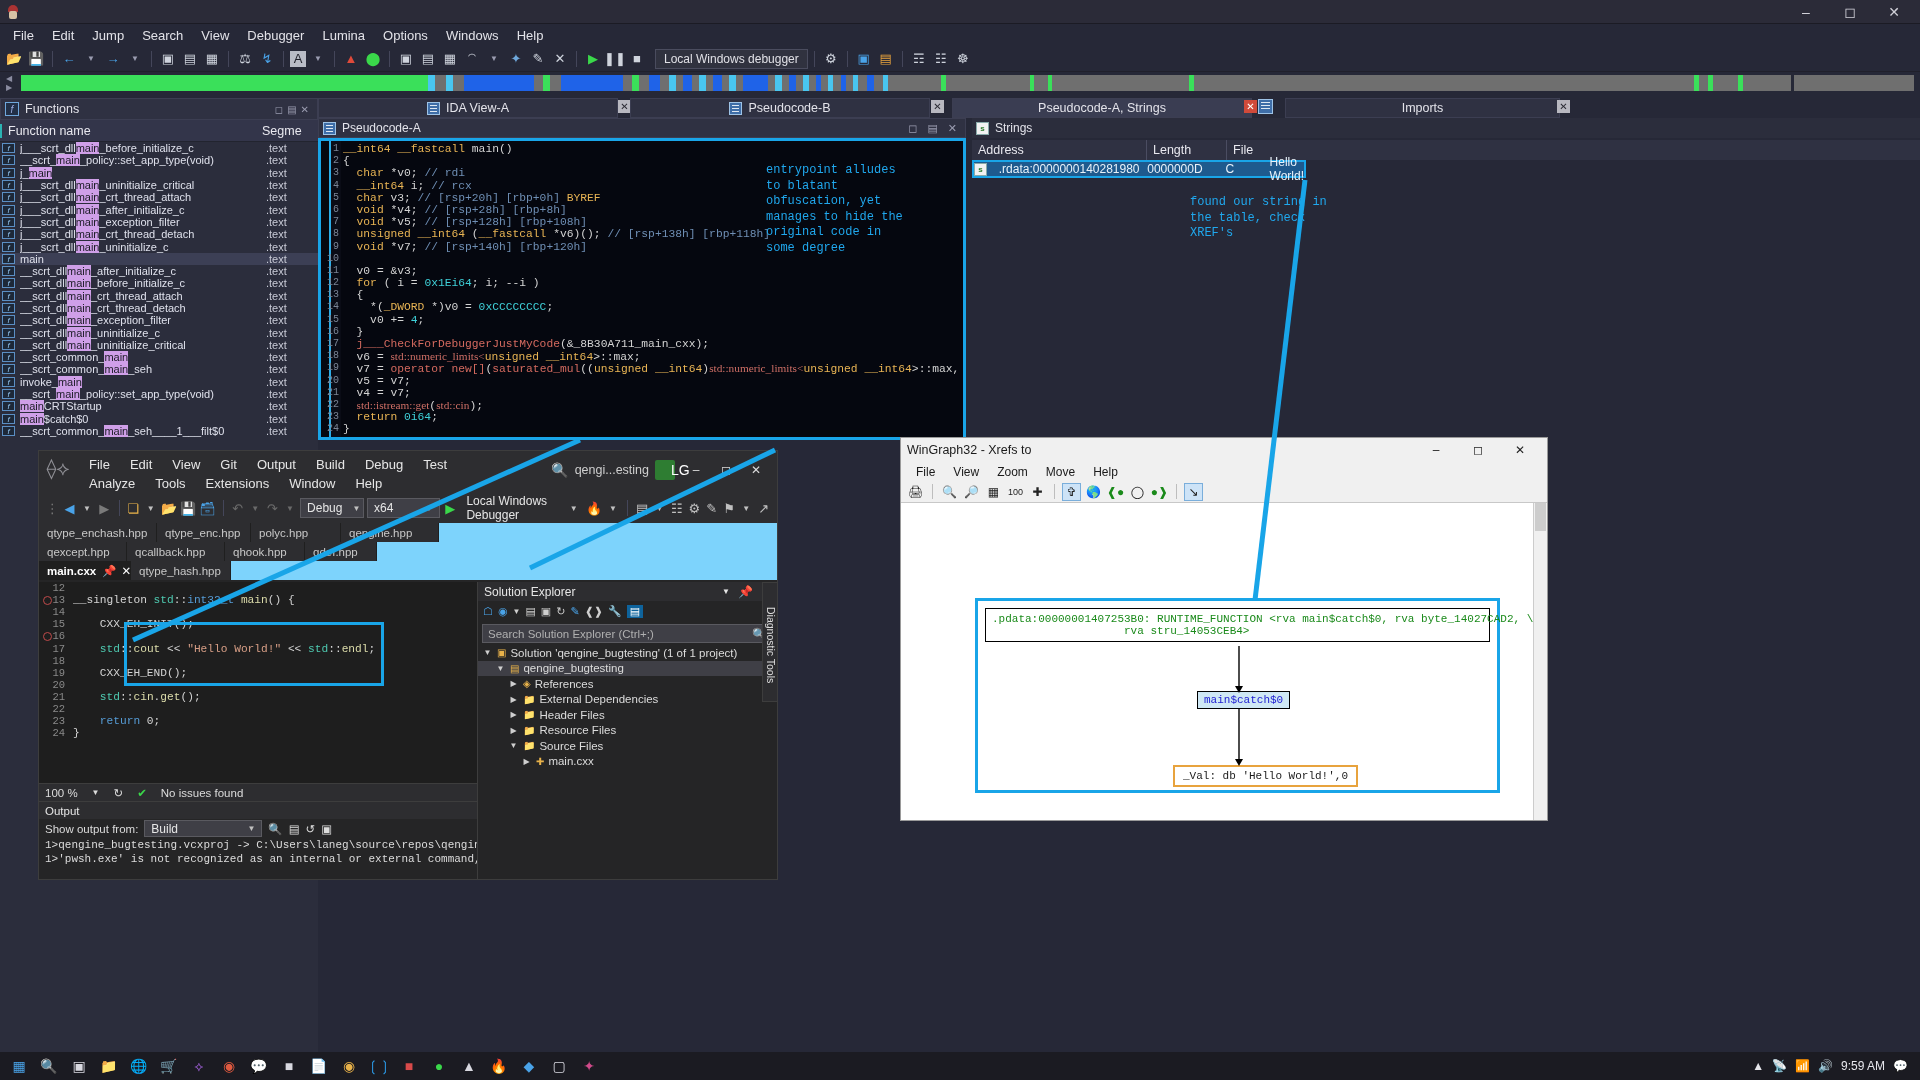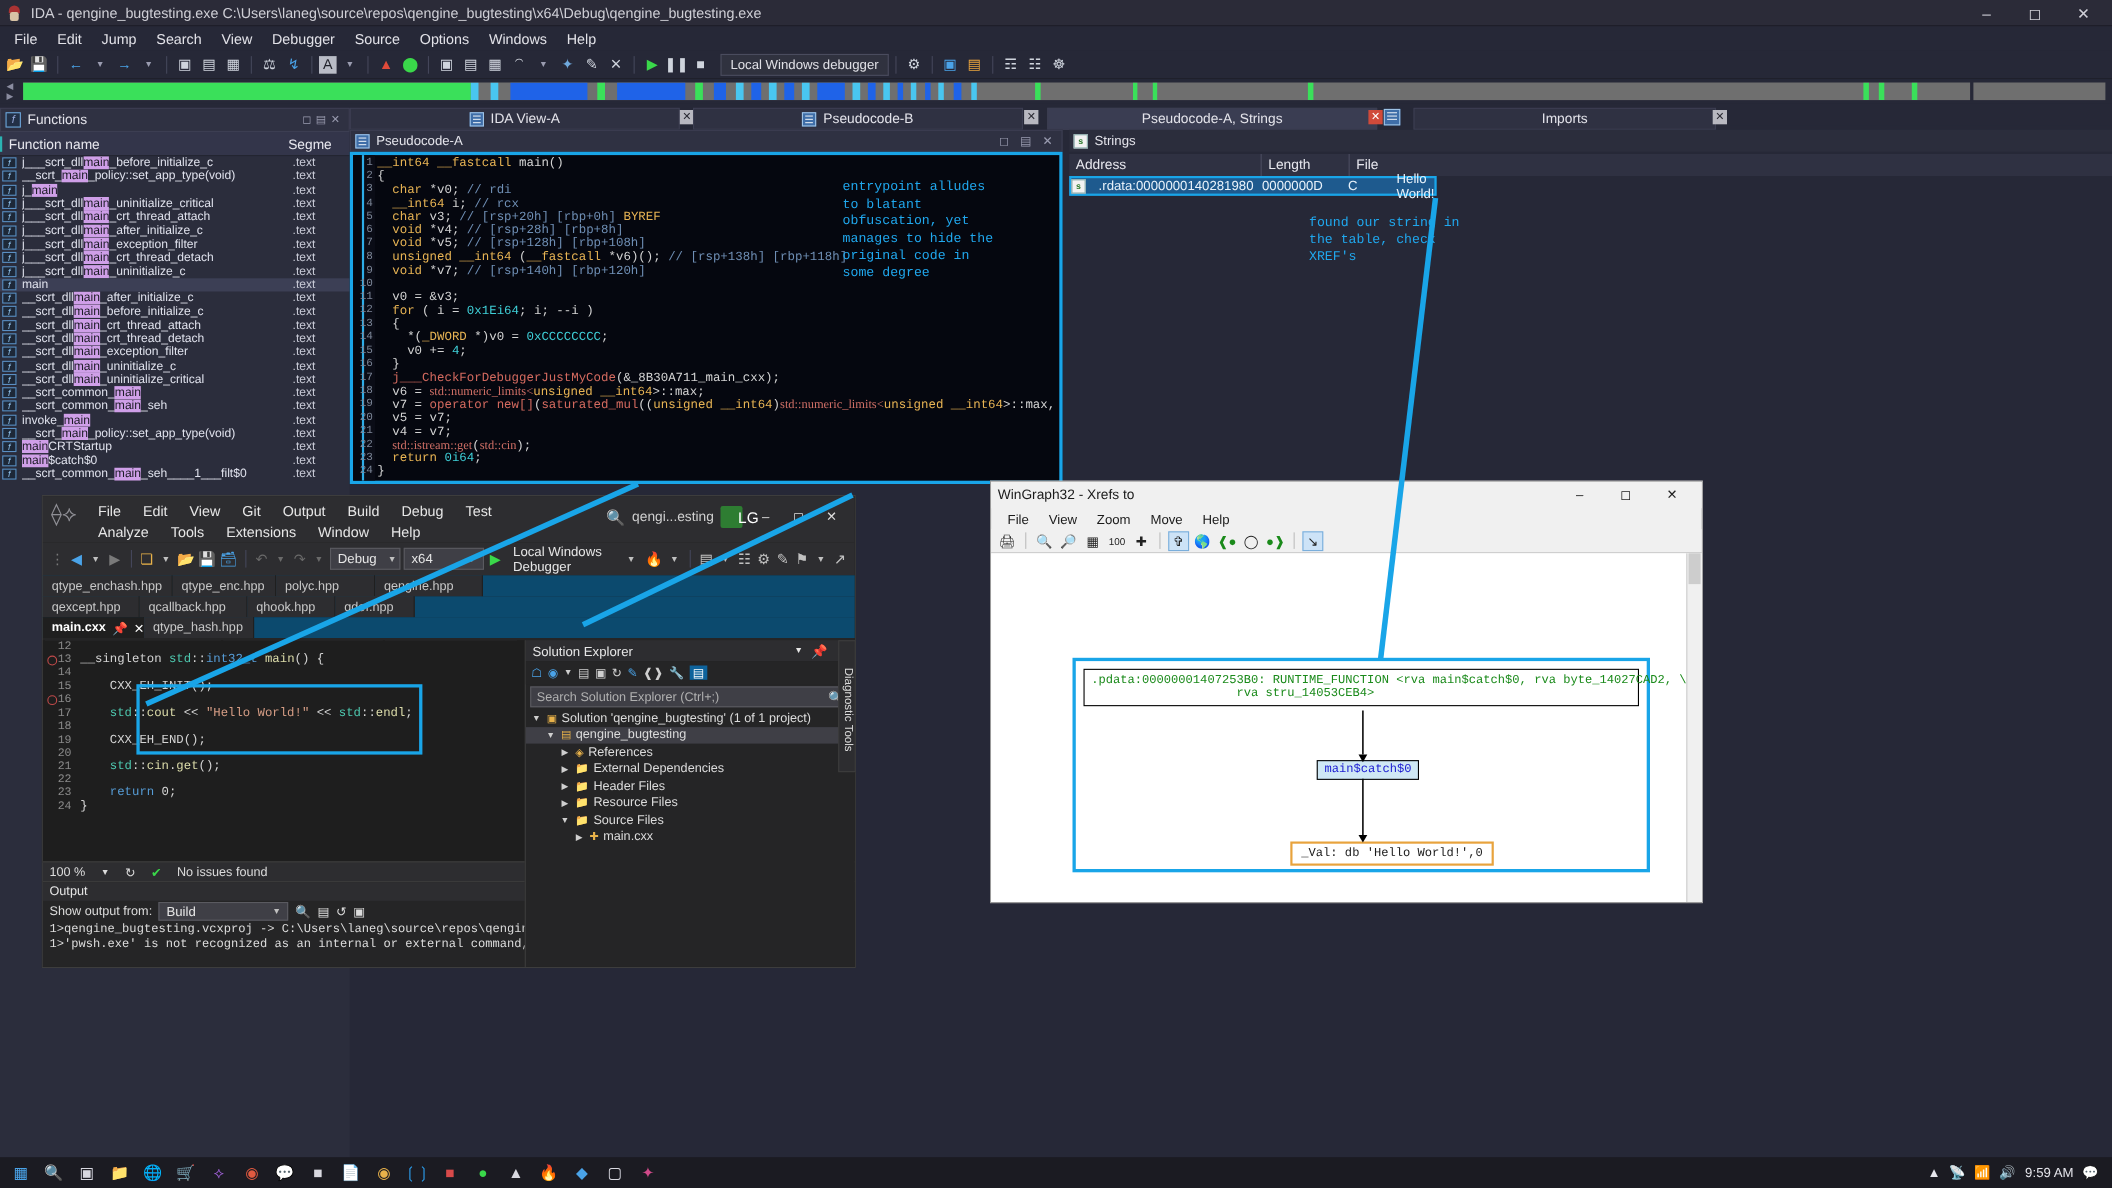--- a/index.html
+++ b/index.html
@@ -116,21 +116,21 @@
   .vsAvatar { width:20px;height:20px;background:#2e7d32;color:#fff;font-size:14px;text-align:center;
               line-height:20px;border-radius:2px;padding-left:16px; }
   .vsWinBtns { display:flex; }
   .vsWinBtns div { width:30px;height:22px;text-align:center;line-height:22px;color:#dcdcdc;font-size:12px; }
 
   .vsBar2 { height:30px; background:#2d2d30; display:flex; align-items:center; gap:3px; padding:0 6px; }
   .vsSel { height:20px; background:#3f3f46; border:1px solid #5a5a60; color:#e6e6e6; font-size:12px;
            display:flex; align-items:center; padding:0 6px; }
   .vsSel .car { margin-left:auto; padding-left:10px; font-size:8px; color:#c0c0c0; }
 
-  .vsTabRow { display:flex; background:#0c4a6e; height:19px; }
+  .vsTabRow { display:flex; background:#7dd3fc; height:19px; }
   .vsTab { background:#2d2d30; border-right:1px solid #1f1f1f; color:#c8c8c8; font-size:11.5px;
            display:flex; align-items:center; padding:0 8px; }
   .vsTab.active { background:#1f1f1f; color:#fff; font-weight:bold; }
 
   .vsNavRow { height:21px; background:#252526; display:flex; align-items:center; gap:2px; padding:0 2px; }
   .vsNav { height:17px; background:#2d2d30; border:1px solid #3f3f46; font-size:11.5px; color:#dcdcdc;
            display:flex; align-items:center; padding:0 6px; }
   .vsNav .car { margin-left:auto; padding-left:12px; font-size:8px; }
 
   .vsCode { position:absolute; left:0; top:131px; width:440px; bottom:95px; background:#1e1e1e; overflow:hidden;}
@@ -194,36 +194,35 @@
   .tbi { width:28px;height:26px;display:flex;align-items:center;justify-content:center;font-size:14px;margin:0 1px;}
   .tbRight { margin-left:auto; display:flex; align-items:center; gap:8px; color:#e6e6ec; font-size:12px; padding-right:8px;}
 </style>
 </head>
 <body>
 
 <div id="ida">
 
   <div class="ida-title">
     <span class="tico"></span>
-    <span>IDA - qengine_bugtesting.exe C:\Users\laneg\source\repos\qengine_bugtesting\x64\Debug\qengine_bugtesting.exe</span>
     <div class="winbtns">
       <div class="winbtn">–</div>
       <div class="winbtn">◻</div>
       <div class="winbtn close">✕</div>
     </div>
   </div>
 
   <div class="ida-menu">
     <span>File</span>
     <span>Edit</span>
     <span>Jump</span>
     <span>Search</span>
     <span>View</span>
     <span>Debugger</span>
-    <span>Source</span>
+    <span>Lumina</span>
     <span>Options</span>
     <span>Windows</span>
     <span>Help</span>
   </div>
 
   <div class="ida-toolbar">
     <div class="tb" style="color:#e8b24a">📂</div>
     <div class="tb" style="color:#d0d4dc">💾</div>
     <div class="tbsep"></div>
     <div class="tb" style="color:#4aa3e8">←</div>

